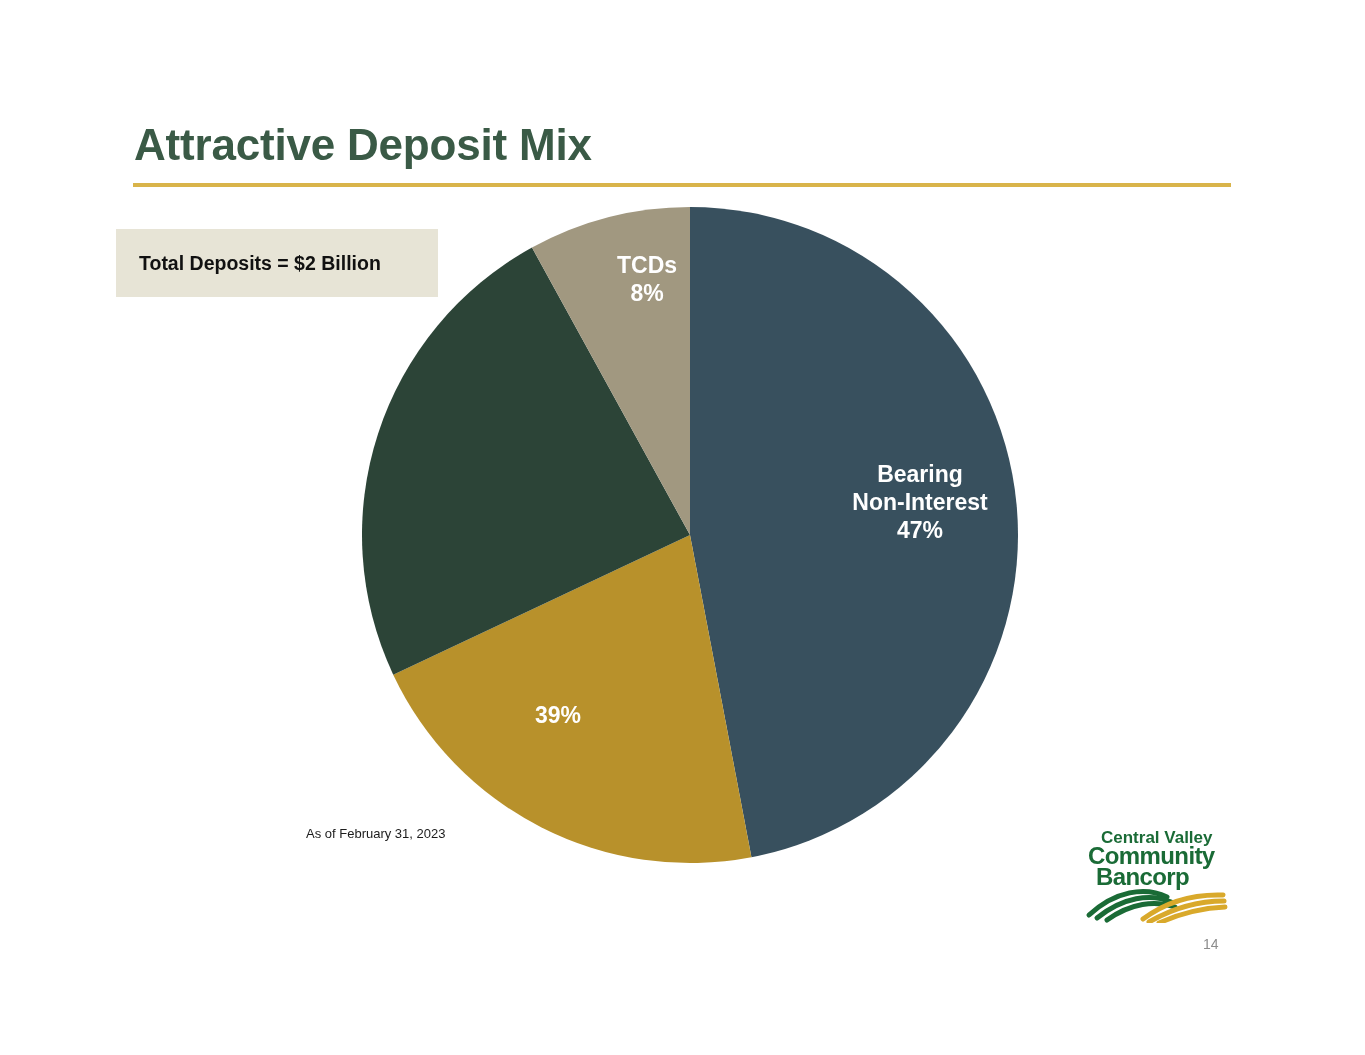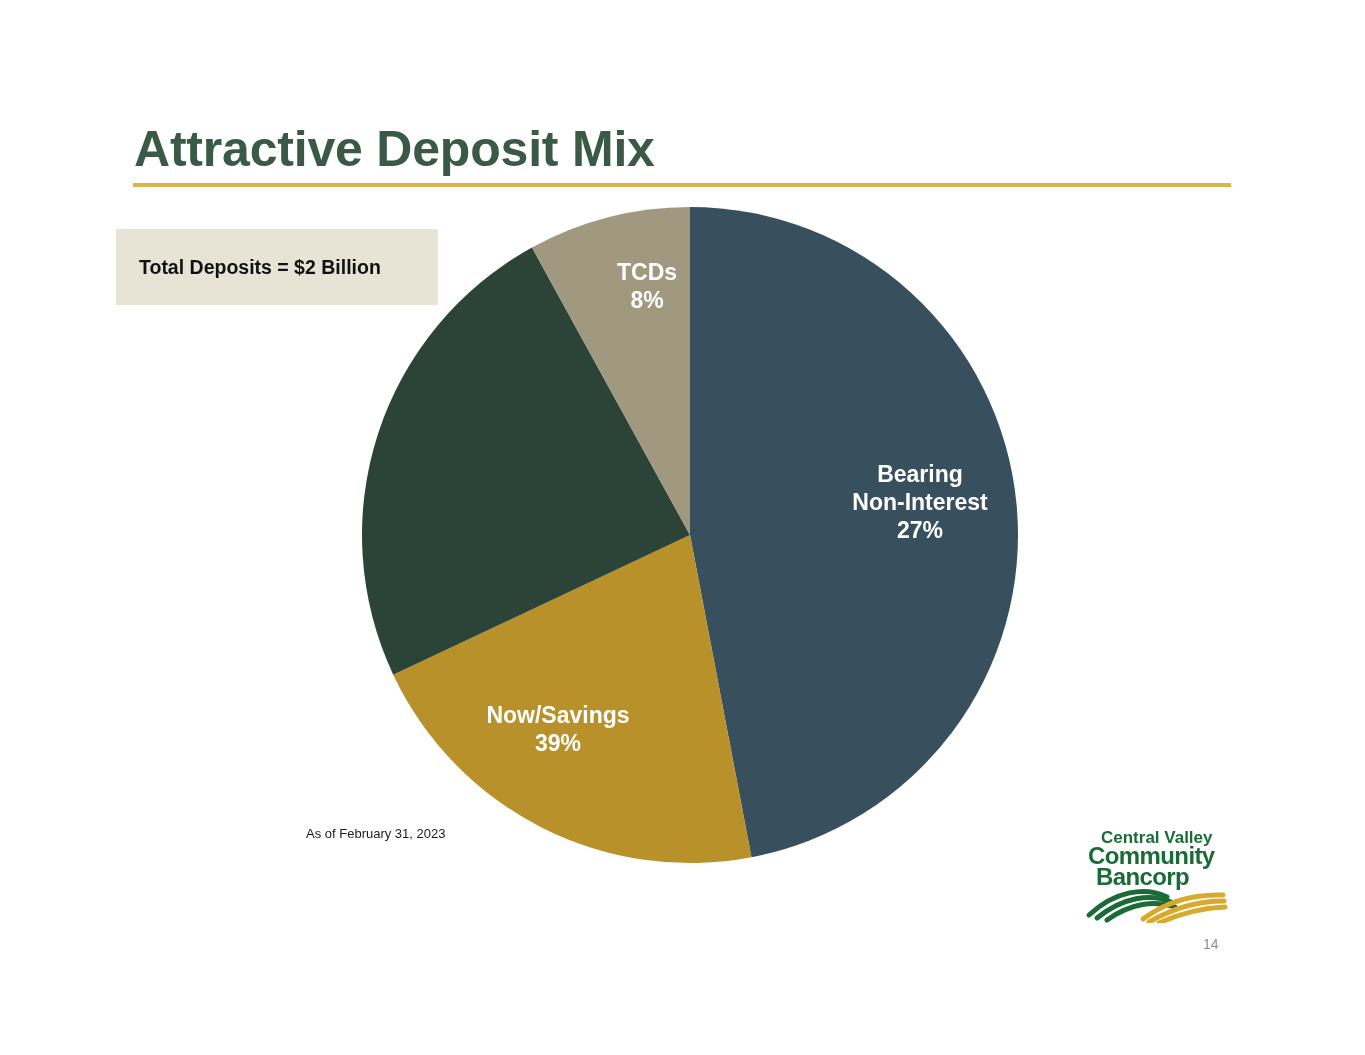--- a/index.html
+++ b/index.html
@@ -14,42 +14,42 @@
     overflow: hidden;
     font-family: "Liberation Sans", sans-serif;
     -webkit-font-smoothing: antialiased;
   }
 
   
   #slide-title {
     position: absolute;
     left: 134px;
     top: 120px;
-    font-size: 50px;
+    font-size: 44px;
     font-weight: bold;
     color: #3a5a46;
     letter-spacing: -0.2px;
     white-space: nowrap;
   }
   #title-rule {
     position: absolute;
     left: 133px;
     top: 183px;
     width: 1098px;
     height: 4px;
     background: #d9b44a;
   }
 
   
   #total-deposits-box {
     position: absolute;
     left: 116px;
     top: 229px;
     width: 322px;
-    height: 76px;
+    height: 68px;
     background: #e7e4d6;
     display: flex;
     align-items: center;
     box-sizing: border-box;
     padding-left: 23px;
   }
   #total-deposits-label {
     font-size: 19.5px;
     font-weight: bold;
     color: #111111;
@@ -72,21 +72,21 @@
     font-weight: bold;
     font-size: 23px;
     line-height: 1.22;
     text-align: center;
     white-space: pre-line;
     pointer-events: none;
   }
   #pie-label-noninterest { left: 790px; top: 460px; width: 260px; }
   #pie-label-moneymarket { left: 372px; top: 444px; width: 246px; }
   #pie-label-nowsavings  { left: 438px; top: 701px; width: 240px; }
-  #pie-label-tcds        { left: 558px; top: 251px; width: 178px; margin-top: 7px; }
+  #pie-label-tcds        { left: 558px; top: 251px; width: 178px; }
 
   
   #as-of-note {
     position: absolute;
     left: 306px;
     top: 826px;
     font-size: 13px;
     color: #1c1c1c;
     white-space: nowrap;
   }
@@ -124,22 +124,22 @@
   <svg width="656" height="656" viewBox="0 0 656 656">
     <g id="pie-slices">
         <path d="M 328 328 L 328.00 0.00 A 328 328 0 0 1 389.46 650.19 Z" fill="#38505e"></path>
         <path d="M 328 328 L 389.46 650.19 A 328 328 0 0 1 31.22 467.66 Z" fill="#b8912b"></path>
         <path d="M 328 328 L 31.22 467.66 A 328 328 0 0 1 169.98 40.57 Z" fill="#2c4437"></path>
         <path d="M 328 328 L 169.98 40.57 A 328 328 0 0 1 328.00 0.00 Z" fill="#a19880"></path>
       </g>
   </svg>
 </div>
 
-<div class="pie-label" id="pie-label-noninterest"><span style="display:block">Bearing</span><span style="display:block">Non-Interest</span><span style="display:block">27%</span></div>
-<div class="pie-label" id="pie-label-nowsavings"><span style="display:block">Now/Savings</span><span style="display:block">39%</span></div>
+<div class="pie-label" id="pie-label-noninterest"><span style="display:block">Bearing</span><span style="display:block">Non-Interest</span><span style="display:block">47%</span></div>
+<div class="pie-label" id="pie-label-nowsavings"><span style="display:block">39%</span></div>
 <div class="pie-label" id="pie-label-moneymarket"></div>
 <div class="pie-label" id="pie-label-tcds"><span style="display:block">TCDs</span><span style="display:block">8%</span></div>
 
 <div id="as-of-note">As of February 31, 2023</div>
 
 <div id="company-logo">
   <svg width="145" height="100" viewBox="0 0 145 100">
     <text id="logo-line1" x="18" y="20" font-family="Liberation Sans, sans-serif" font-size="17" font-weight="bold" fill="#1a6b36">Central Valley</text>
     <text id="logo-line2" x="5" y="41" font-family="Liberation Sans, sans-serif" font-size="24" font-weight="bold" fill="#1a6b36" letter-spacing="-0.6">Community</text>
     <text id="logo-line3" x="13" y="62" font-family="Liberation Sans, sans-serif" font-size="24" font-weight="bold" fill="#1a6b36" letter-spacing="-0.6">Bancorp</text>

